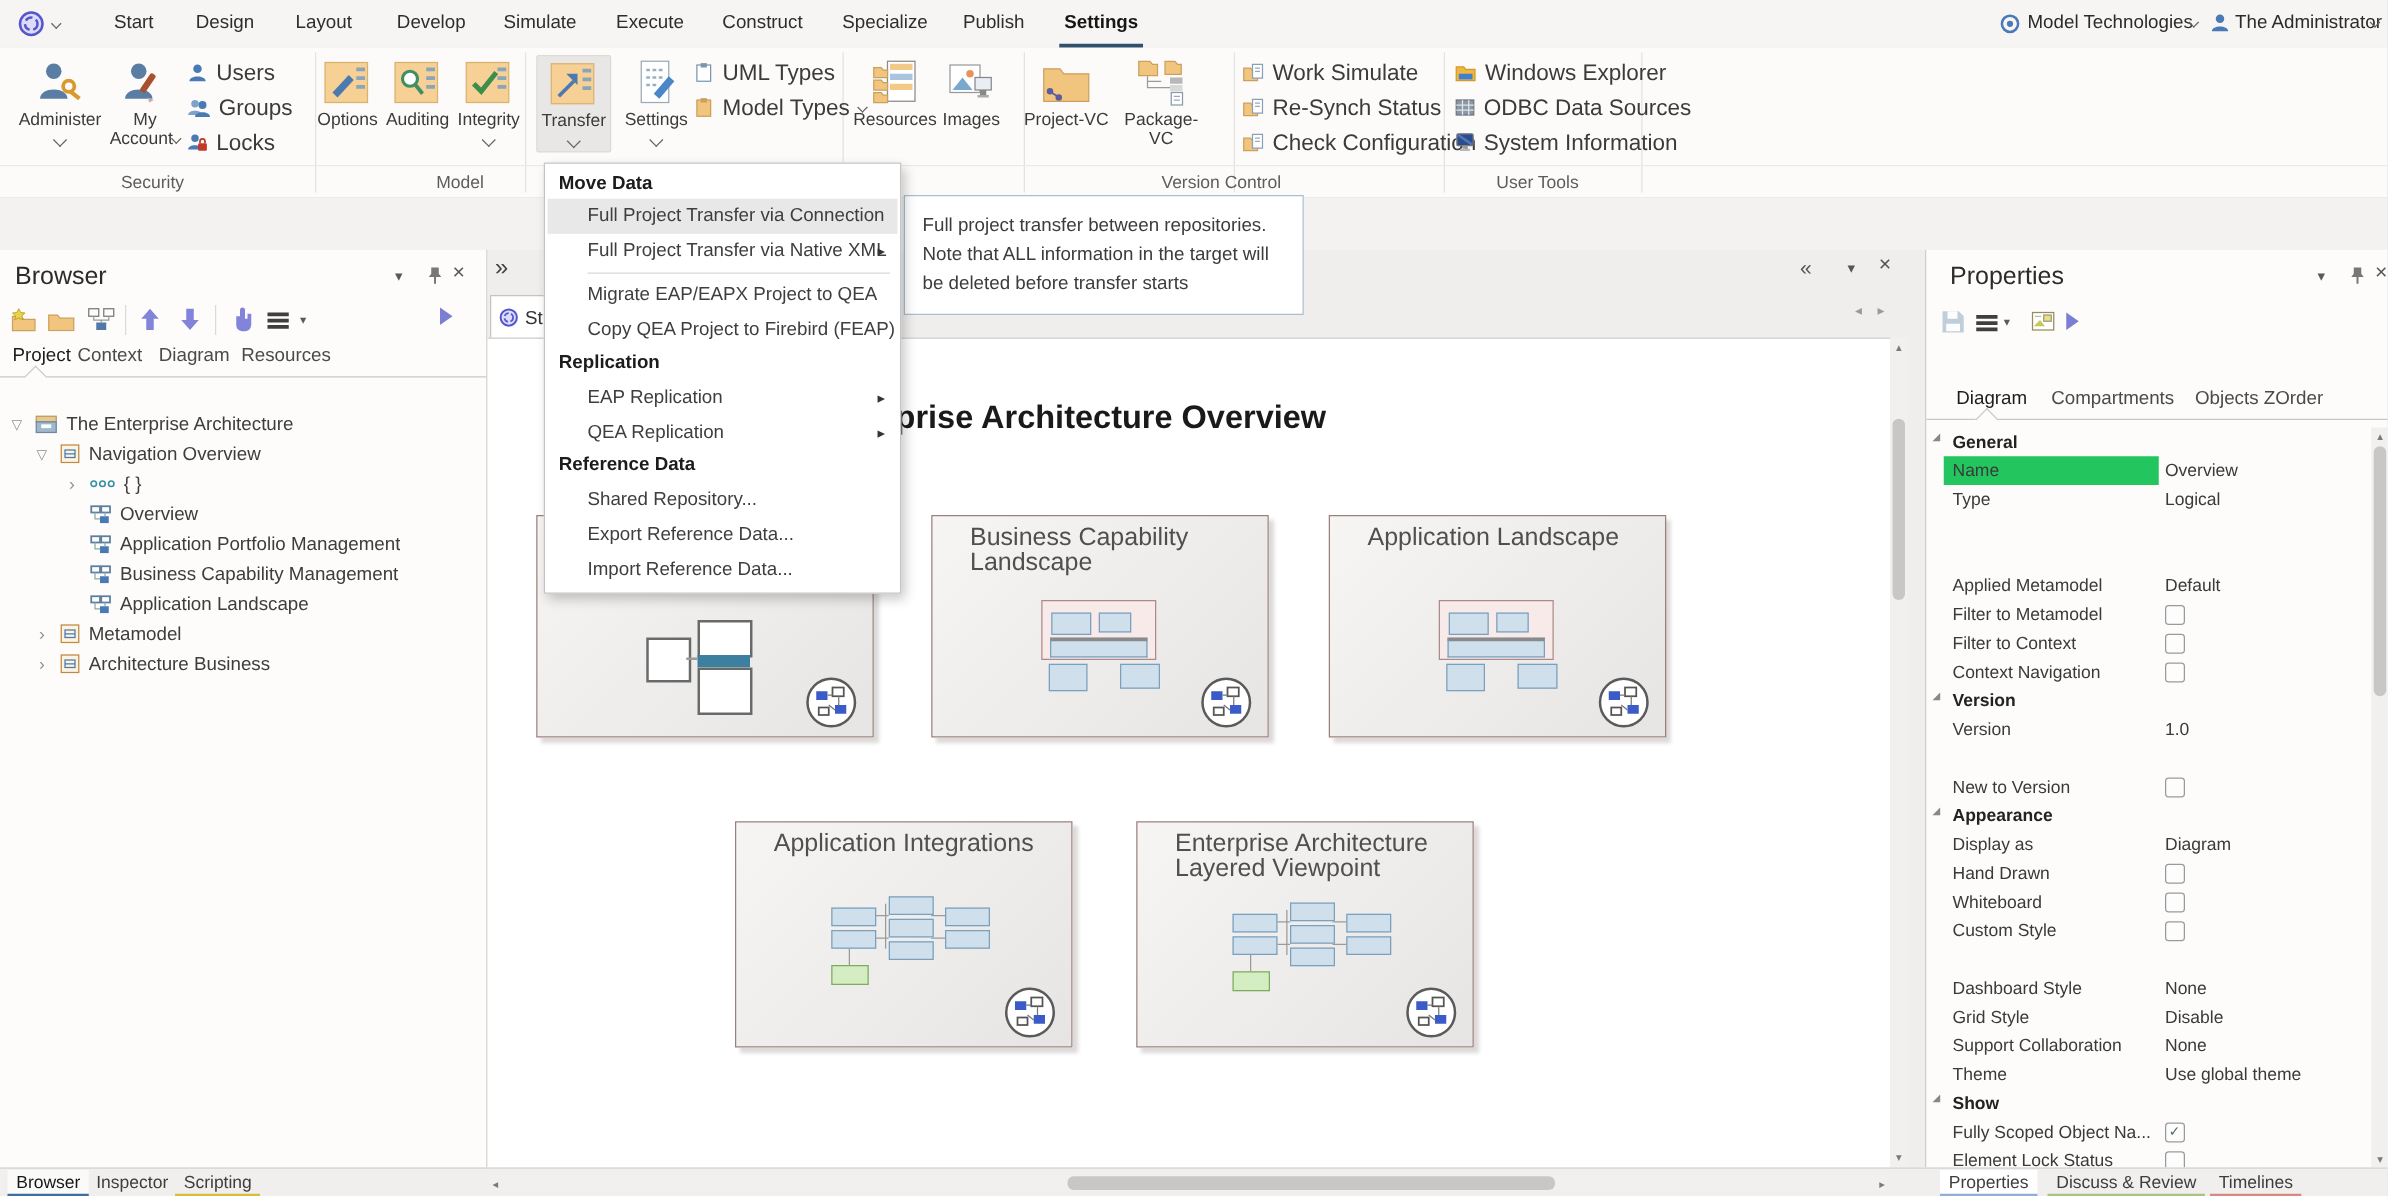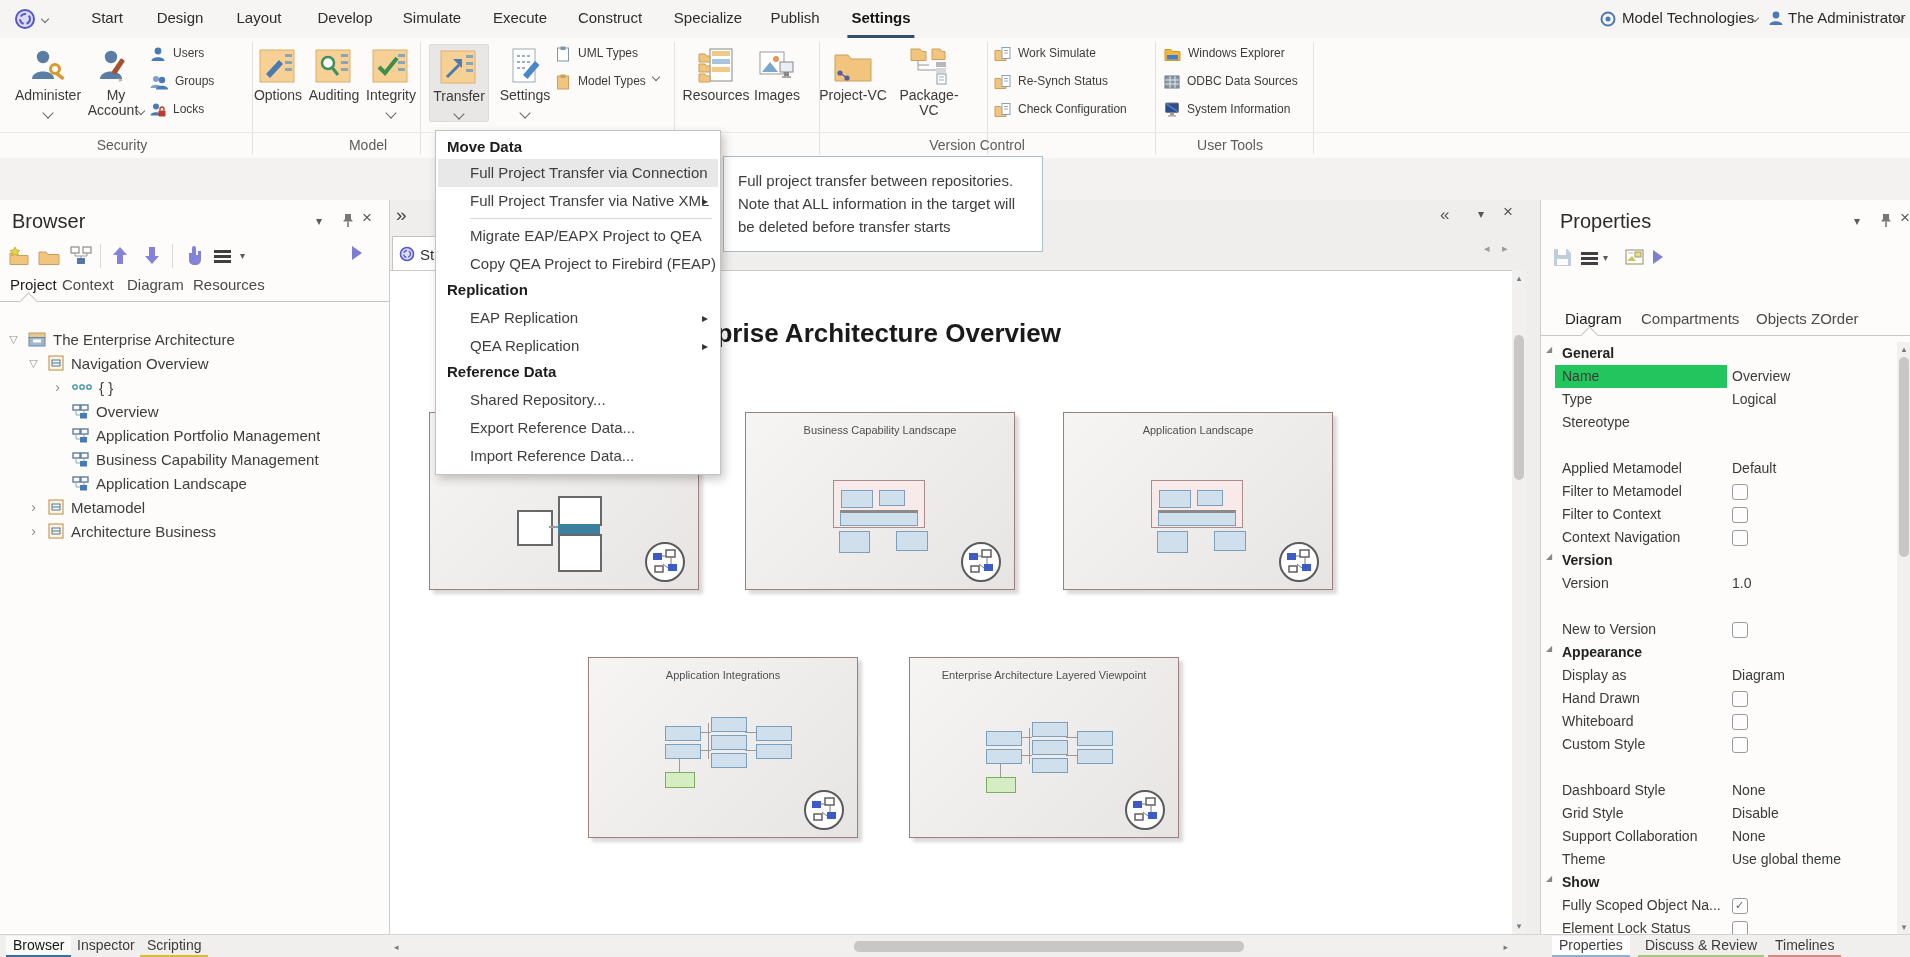--- a/index.html
+++ b/index.html
@@ -15,21 +15,21 @@
   .chev.sm{width:5px;height:5px}
   
   .ribbon{position:absolute;left:0;top:38px;width:1910px;height:120px;background:#fcfbfa;border-bottom:1px solid #d6d4d2}
   .rsep{position:absolute;top:4px;height:112px;width:1px;background:#e4e2e0}
   .labelstrip{position:absolute;left:0;top:94px;width:1910px;height:26px;border-top:1px solid #eceae8}
   .glabel{position:absolute;top:99px;font-size:14px;color:#5c5c5c;transform:translateX(-50%);white-space:nowrap}
   .rbig{position:absolute;top:6px;width:70px;text-align:center;cursor:default}
   .rbig .ric{height:44px;display:flex;align-items:center;justify-content:center}
   .rbig .rlab{font-size:14px;color:#3b3b3b;line-height:15px}
   .rbig.hl{background:#e9e7e5;border:1px solid #dcdad8;border-radius:2px}
-  .rrow{position:absolute;height:24px;display:flex;align-items:flex-start;gap:7px;font-size:12px;color:#3b3b3b;white-space:nowrap;cursor:default}
+  .rrow{position:absolute;height:24px;display:flex;align-items:center;gap:7px;font-size:18px;color:#3b3b3b;white-space:nowrap;cursor:default}
   
   .navrow{position:absolute;left:0;top:158px;width:1910px;height:42px;background:#f4f2f0;border-bottom:1px solid #d7d5d3}
   .navc{position:absolute;top:169px;width:23px;height:23px;border-radius:50%;display:flex;align-items:center;justify-content:center;color:#fff;font-size:13px;font-weight:bold}
   .bread{position:absolute;top:172px;font-size:15px;color:#3c3c3c;white-space:nowrap}
   .barrow{position:absolute;top:176px;font-size:10px;color:#8a8a8a}
   .find{position:absolute;left:1560px;top:172px;width:220px;height:28px;border:1px solid #b3b1af;border-radius:6px;padding:0 12px;font-family:"Liberation Sans",sans-serif;font-size:15px;color:#444;background:#fff;outline:none}
   .find::placeholder{color:#8f8f8f}
   
   .bpanel{position:absolute;left:0;top:200px;width:389px;height:734px;background:#fdfcfb;border-right:1px solid #cfcdcb;overflow:hidden}
   .center{position:absolute;left:390px;top:200px;width:1150px;height:734px;background:#f0eeec;overflow:hidden}
@@ -57,21 +57,21 @@
   .ptab{position:absolute;top:110px;font-size:15px;color:#4a4a4a;white-space:nowrap;cursor:default}
   .ptab.active{color:#1c1c1c}
   
   .sbtrack{position:absolute;background:#f1f0ef}
   .sbthumb{position:absolute;background:#c9c7c5;border-radius:5px}
   .sbarr{position:absolute;color:#7a7a7a;font-size:9px;line-height:12px;text-align:center}
   
   .canvas{position:absolute;left:0;top:70px;width:1122px;height:664px;background:#fff;border-top:1px solid #cdcbc9}
   .cvtitle{position:absolute;left:260px;top:118px;width:400px;text-align:center;font-size:26px;font-weight:bold;color:#1a1a1a;white-space:nowrap}
   .dbox{position:absolute;width:268px;border:1.4px solid #9b7f7d;background:linear-gradient(135deg,#f6f5f4,#e7e5e4);box-shadow:4px 4px 3px rgba(130,118,118,.28);cursor:default}
-  .bxt{position:absolute;top:7px;left:30px;right:30px;text-align:center;font-size:11px;color:#4f4f4f;line-height:20px}
+  .bxt{position:absolute;top:7px;left:30px;right:30px;font-size:20px;color:#4f4f4f;line-height:20px}
   .ib{position:absolute;border:1px solid #7aa0bd;background:#cfe0ec}
   .ibg{position:absolute;border:1px solid #7dab62;background:#d4edc2}
   .pinkc{position:absolute;border:1px solid #a98c8a;background:#f7eae8}
   .wsq{position:absolute;border:2px solid #696969;background:#fff}
   .cline{position:absolute;background:#9a9a9a}
   .ctab2{position:absolute;left:2px;top:36px;width:64px;height:34px;background:#fff;border:1px solid #c6c4c2;border-bottom:none;display:flex;align-items:center;gap:5px;padding-left:6px;font-size:15px;color:#333}
   
   .menu{position:absolute;left:435px;top:130px;width:284px;height:343px;background:#fff;border:1px solid #c5c3c1;box-shadow:3px 4px 9px rgba(0,0,0,.22);z-index:60}
   .mh{position:absolute;left:11px;font-size:15px;font-weight:bold;color:#1c1c1c;height:24px;line-height:24px;white-space:nowrap}
   .mi{position:absolute;left:2px;right:2px;height:28px;line-height:28px;padding-left:32px;font-size:15px;color:#3e3e3e;white-space:nowrap;cursor:default}
@@ -789,24 +789,20 @@
       <span class="pgl">General</span>
     </div>
   <div class="prow" style="top:165px">
       <span class="pl hl">Name</span>
       <span class="pv">Overview</span>
     </div>
   <div class="prow" style="top:188px">
       <span class="pl">Type</span>
       <span class="pv">Logical</span>
     </div>
-  <div class="prow" style="top:211px">
-      <span class="pl">Stereotype</span>
-      <span class="pv"></span>
-    </div>
   <div class="prow" style="top:257px">
       <span class="pl">Applied Metamodel</span>
       <span class="pv">Default</span>
     </div>
   <div class="prow" style="top:280px">
       <span class="pl">Filter to Metamodel</span>
       <span class="cb"></span>
     </div>
   <div class="prow" style="top:303px">
       <span class="pl">Filter to Context</span>

